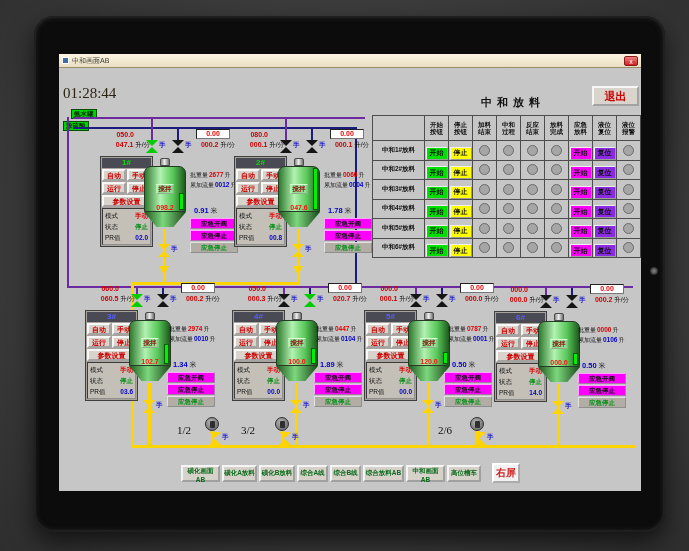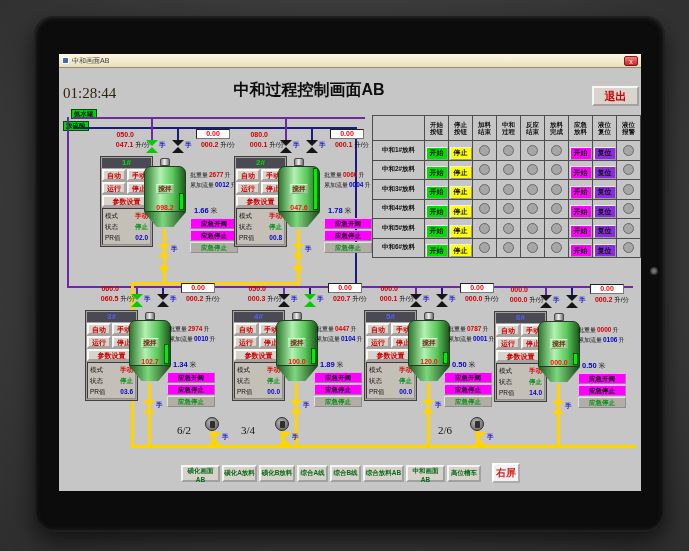--- a/index.html
+++ b/index.html
@@ -103,21 +103,21 @@
   <div class="device">
     <div class="camera"></div>
     <div class="screen">
       <div class="titlebar">
         <span class="ticon"></span>
         <span class="ttext">中和画面AB</span>
         <span class="tclose">x</span>
       </div>
       <div class="content" id="content">
         <div class="clock">01:28:44</div>
-        <div class="main-title">中和过程控制画面AB</div>
+        <div class="sub-title">中和放料</div>
         <button class="exit">退出</button>
         <div class="src" style="left:12px;top:40px;">氨水罐</div>
         <div class="src" style="left:4px;top:52px;">浓硫酸</div>
 
         <table class="status-table">
           <thead>
               <tr id="table-head">
                 <th class="row-label"></th>
                 <th class="dcol">开始
 按钮</th>
@@ -326,21 +326,21 @@
         <div class="lvlbar" style="height: 38%;"></div>
         <button class="tbtn">搅拌</button>
         <div class="tval">098.2</div>
       </div>
       <div class="funnel"></div>
     </div>
     <div class="stats" style="left: 106px; top: 44px;">
       <div><span>批重量</span><b class="v-red">2677</b><span>升</span></div>
       <div><span>累加流量</span><b class="v-blu">0012</b><span>升</span></div>
     </div>
-    <div class="level" style="left: 110px; top: 80px;"><b class="v-blu">1.66</b> <span>米</span></div>
+    <div class="level" style="left: 110px; top: 80px;"><b class="v-blu">0.91</b> <span>米</span></div>
     <div class="emg" style="left: 106px; top: 92px;">
       <button class="e-mag">应急开阀</button>
       <button class="e-mag">应急停止</button>
       <button class="e-off">应急停止</button>
     </div>
   </div>
           <div class="valve" style="left: 87px; top: 71px; --c: #00cc00;"></div>
           <span class="hand" style="left: 100px; top: 72px;">手</span>
           <div class="valve" style="left: 113px; top: 71px; --c: #151515;"></div>
           <span class="hand" style="left: 126px; top: 72px;">手</span>
@@ -657,25 +657,25 @@
           <div class="valve" style="left: 507px; top: 226px; --c: #151515;"></div>
           <span class="hand" style="left: 520px; top: 227px;">手</span>
           <div class="pipe" style="left: 486px; top: 219px; width: 2px; height: 7px; background: rgb(107, 42, 160);"></div>
           <div class="pipe" style="left: 512px; top: 219px; width: 2px; height: 7px; background: rgb(28, 28, 128);"></div>
           <div class="pipe" style="left: 498px; top: 315px; width: 3px; height: 61px; background: rgb(255, 212, 0);"></div>
           <div class="valve" style="left: 493px; top: 332px; --c: #ffd400;"></div>
           <span class="hand" style="left: 506px; top: 333px;">手</span>
           <div class="pump" style="left: 146px; top: 348px;"></div>
           <div class="valve" style="left: 150px; top: 363px; --c: #ffd400;"></div>
           <span class="hand" style="left: 163px; top: 364px;">手</span>
-          <div class="pump-label" style="left: 118px; top: 355px;">6/2</div>
+          <div class="pump-label" style="left: 118px; top: 355px;">1/2</div>
           <div class="pump" style="left: 216px; top: 348px;"></div>
           <div class="valve" style="left: 220px; top: 363px; --c: #ffd400;"></div>
           <span class="hand" style="left: 233px; top: 364px;">手</span>
-          <div class="pump-label" style="left: 182px; top: 355px;">3/4</div>
+          <div class="pump-label" style="left: 182px; top: 355px;">3/2</div>
           <div class="pump" style="left: 411px; top: 348px;"></div>
           <div class="valve" style="left: 415px; top: 363px; --c: #ffd400;"></div>
           <span class="hand" style="left: 428px; top: 364px;">手</span>
           <div class="pump-label" style="left: 379px; top: 355px;">2/6</div>
           <button class="nav" style="left: 122px; width: 39px;">磺化画面AB</button>
           <button class="nav" style="left: 163px; width: 35px;">磺化A放料</button>
           <button class="nav" style="left: 200px; width: 36px;">磺化B放料</button>
           <button class="nav" style="left: 238px; width: 31px;">综合A线</button>
           <button class="nav" style="left: 271px; width: 31px;">综合B线</button>
           <button class="nav" style="left: 304px; width: 41px;">综合放料AB</button>

